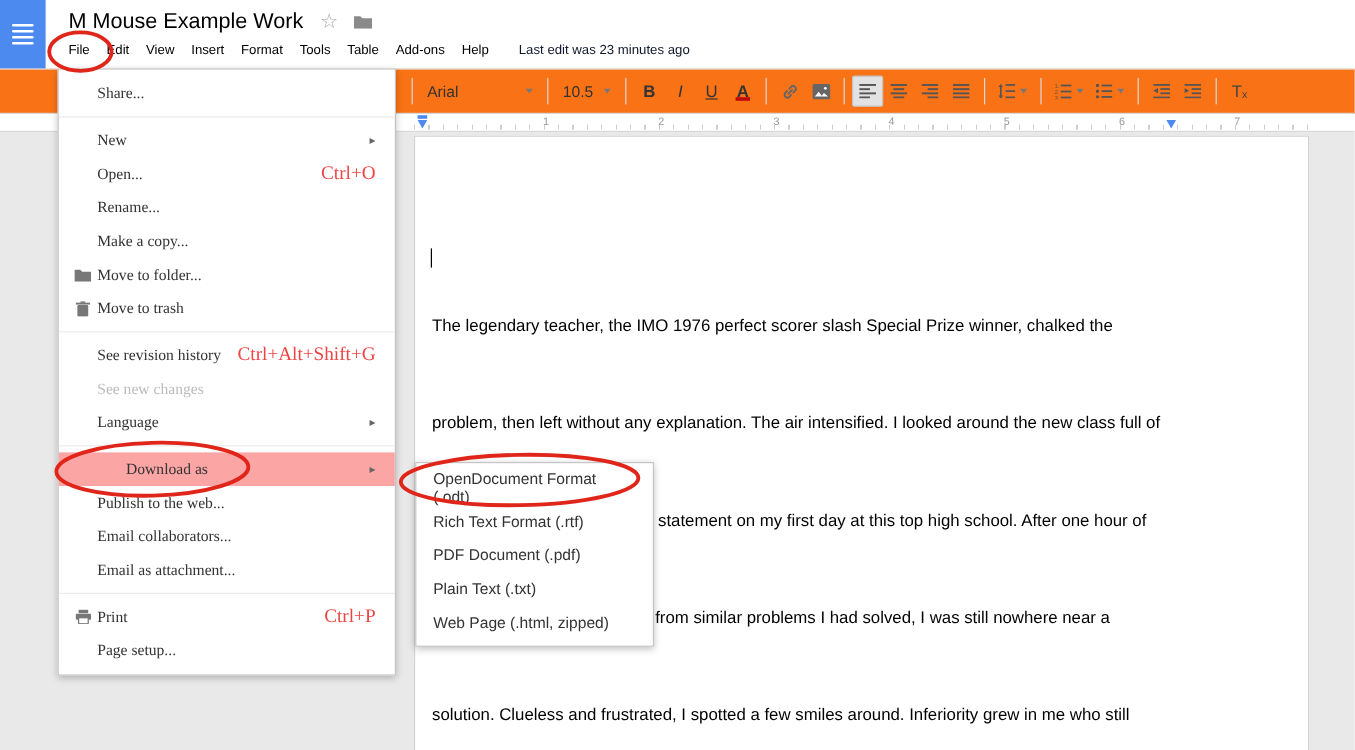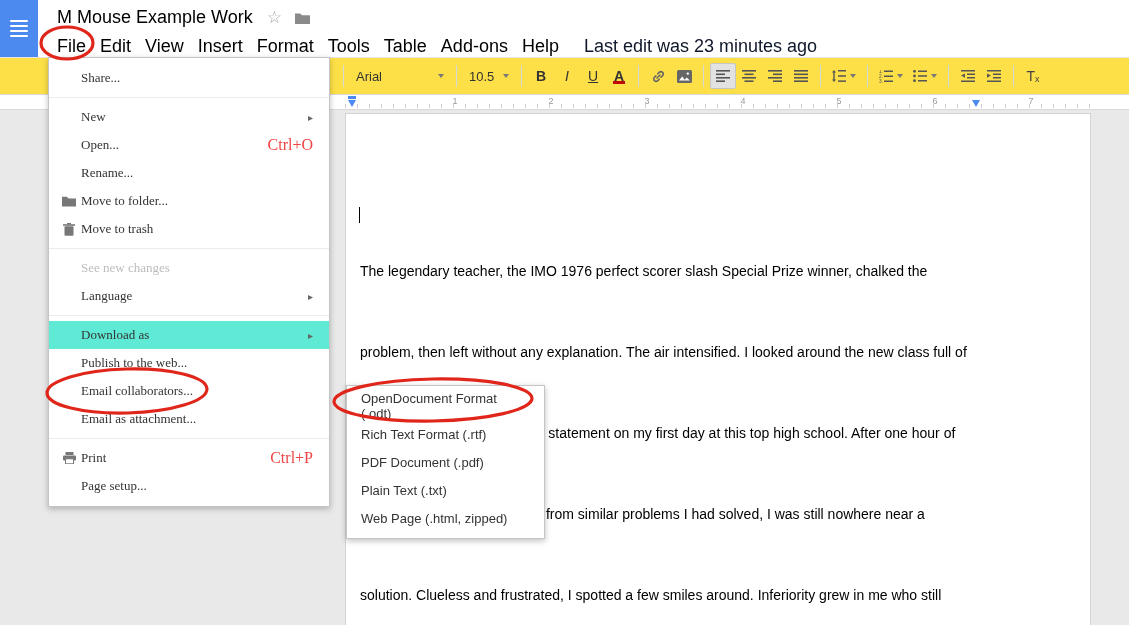--- a/index.html
+++ b/index.html
@@ -8,26 +8,26 @@
 
   
   .header { position:absolute; top:0; left:0; width:100%; height:57px; background:#fff; z-index:6;padding-left:27px; }
   .docs-btn { position:absolute; top:0; left:0; width:38px; height:57px; background:#4d8af0;
               display:flex; flex-direction:column; justify-content:center; align-items:center; gap:3px; cursor:pointer; }
   .docs-btn .bar { width:18px; height:2px; background:#fff; border-radius:1px; }
   .title-row { position:absolute; left:57px; top:7px; display:flex; align-items:center; }
   .doc-title { font-size:18px; color:#000; cursor:text; }
   .star { font-size:17px; color:#a8a8a8; margin-left:14px; cursor:pointer; line-height:1; }
   .title-folder { margin-left:13px; cursor:pointer; display:flex; }
-  .menubar { position:absolute; left:50px; top:32px; display:flex; align-items:center; font-size:18px; color:#000; }
+  .menubar { position:absolute; left:50px; top:32px; display:flex; align-items:center; font-size:11px; color:#000; }
   .menu-item { padding:4px 7px; cursor:pointer; border-radius:2px; }
   .last-edit { color:#0f172a; margin-left:18px; }
 
   
-  .toolbar { position:absolute; top:57px; left:0; width:100%; height:38px; background:#fde047;
+  .toolbar { position:absolute; top:57px; left:0; width:100%; height:38px; background:#f97316;
              border-top:1px solid #e5e5e5; border-bottom:1px solid #d9d9d9;
              display:flex; align-items:center; padding-left:337px; z-index:5; }
   .sep { width:1px; height:22px; background:#d9d9d9; margin:0 6px; flex:none; }
   .combo { display:flex; align-items:center; justify-content:space-between; font-size:13px; color:#333;
            padding:0 6px; cursor:pointer; height:26px; border-radius:2px; }
   .font-combo { width:100px; }
   .size-combo { width:52px; }
   .dd { width:0; height:0; border-left:3.5px solid transparent; border-right:3.5px solid transparent;
         border-top:4px solid #777; margin-left:4px; }
   .tbtn { background:none; border:1px solid transparent; width:26px; height:26px; display:flex; align-items:center;
@@ -64,21 +64,21 @@
 
   
   .file-menu { position:absolute; left:48px; top:57px; width:282px; background:#fff; border:1px solid #c5c5c5;
                box-shadow:0 2px 6px rgba(0,0,0,.25); padding:6px 0; z-index:10; font-size:13px; color:#333; }
   .mi { height:28px; display:flex; align-items:center; padding:0 16px 0 8px; cursor:pointer;font-family:Liberation Serif, serif; }
   .mi-icon { width:24px; display:flex; align-items:center; justify-content:center; flex:none; }
   .mi-label { flex:1; }
   .mi-short { color:#ef4444; font-size:16px; margin-left:8px; }
   .mi-arrow { color:#666; font-size:10px; margin-left:8px; }
   .mi.disabled { color:#bcbcbc; cursor:default; }
-  .mi.highlight { background:#5eead4; }
+  .mi.highlight { background:#fca5a5;gap:24px; }
   .msep { height:1px; background:#ebebeb; margin:5px 0; }
 
   
   .submenu { position:absolute; left:346px; top:385px; width:199px; background:#fff; border:1px solid #c5c5c5;
              box-shadow:0 2px 6px rgba(0,0,0,.25); padding:6px 0; z-index:11; font-size:13px; color:#333; }
   .smi { height:28px; display:flex; align-items:center; padding:0 14px; cursor:pointer; }
 
   
   .annotations { position:absolute; top:0; left:0; z-index:20; pointer-events:none; }
   .ann { fill:none; stroke-width:3.2px; }
@@ -320,38 +320,47 @@
     <div class="mi">
       <span class="mi-icon"></span>
       <span class="mi-label">Open...</span>
       <span class="mi-short">Ctrl+O</span>
     </div>
     <div class="mi">
       <span class="mi-icon"></span>
       <span class="mi-label">Rename...</span>
     </div>
     <div class="mi">
+      <span class="mi-icon"></span>
+      <span class="mi-label">Make a copy...</span>
+    </div>
+    <div class="mi">
       <span class="mi-icon">
         <svg width="14" height="12" viewBox="0 0 15 12">
             <path d="M0 1.5h5.2L7 3.3h8V12H0z" fill="#777"></path>
           </svg>
       </span>
       <span class="mi-label">Move to folder...</span>
     </div>
     <div class="mi">
       <span class="mi-icon">
         <svg width="12" height="13" viewBox="0 0 12 13">
           <rect x="1.5" y="3.2" width="9" height="9.5" rx="1" fill="#777"></rect>
           <rect x="0" y="1.2" width="12" height="1.6" fill="#777"></rect>
           <rect x="4" y="0" width="4" height="1.4" fill="#777"></rect>
         </svg>
       </span>
       <span class="mi-label">Move to trash</span>
     </div>
     <div class="msep"></div>
+    <div class="mi">
+      <span class="mi-icon"></span>
+      <span class="mi-label">See revision history</span>
+      <span class="mi-short">Ctrl+Alt+Shift+G</span>
+    </div>
     <div class="mi disabled">
       <span class="mi-icon"></span>
       <span class="mi-label">See new changes</span>
     </div>
     <div class="mi">
       <span class="mi-icon"></span>
       <span class="mi-label">Language</span>
       <span class="mi-arrow">▸</span>
     </div>
     <div class="msep"></div>

